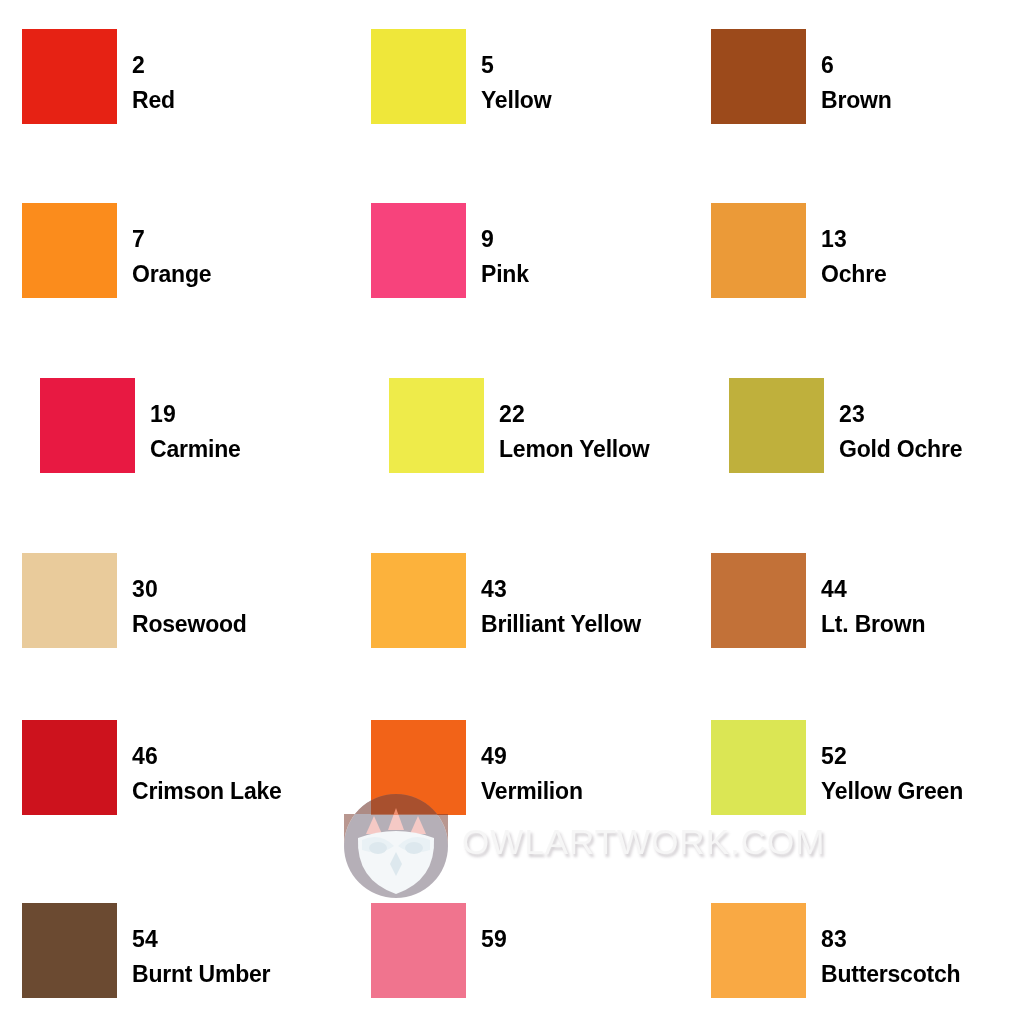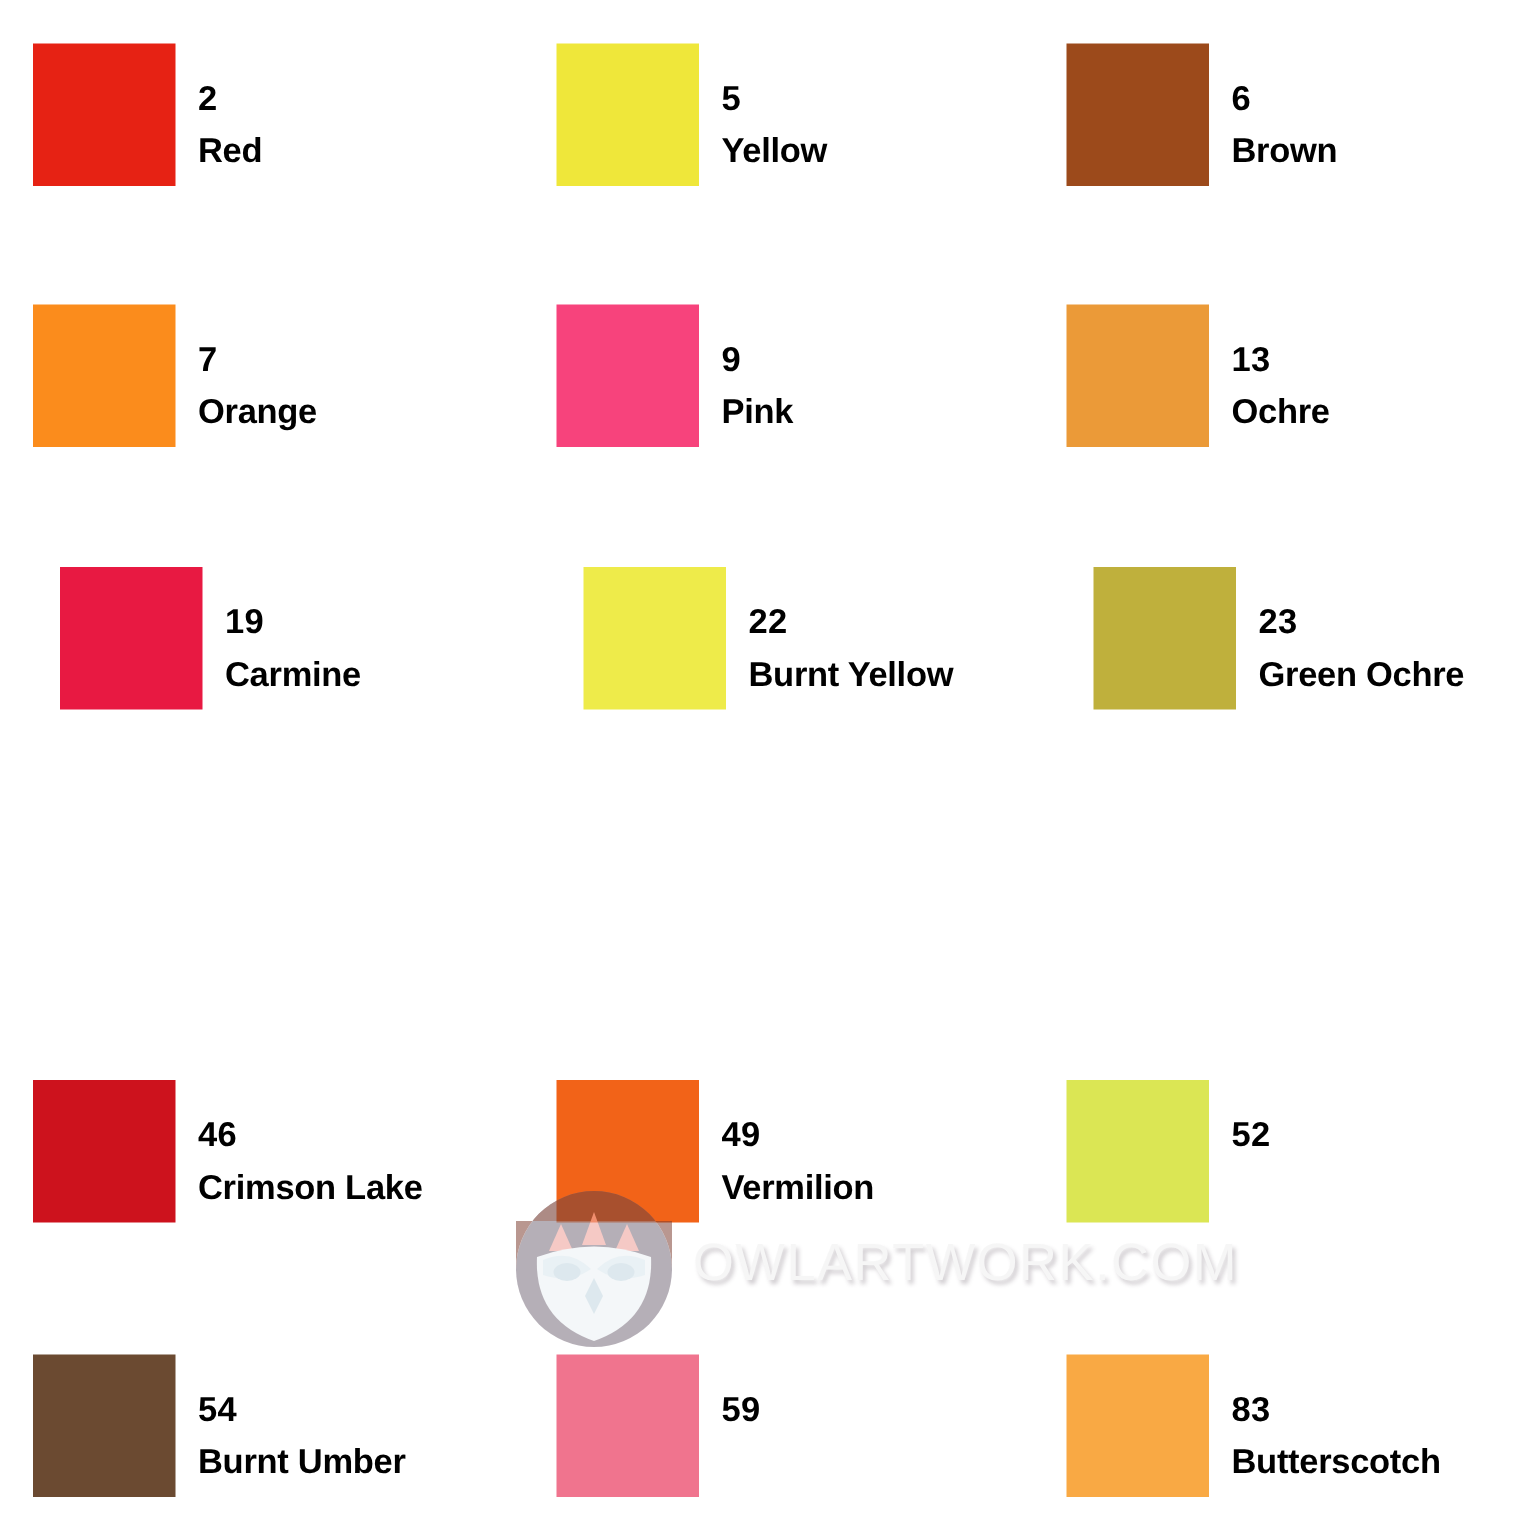--- a/index.html
+++ b/index.html
@@ -156,28 +156,51 @@
         <div class="swatch-chip" style="background-color: rgb(232, 25, 66);"></div>
         <div class="swatch-text">
           <span class="swatch-code">19</span>
           <span class="swatch-name">Carmine</span>
         </div>
       </div>
       <div class="swatch-cell" style="left: 371px;">
         <div class="swatch-chip" style="background-color: rgb(238, 235, 74);"></div>
         <div class="swatch-text">
           <span class="swatch-code">22</span>
-          <span class="swatch-name">Burnt Yellow</span>
+          <span class="swatch-name">Lemon Yellow</span>
         </div>
       </div>
       <div class="swatch-cell" style="left: 711px;">
         <div class="swatch-chip" style="background-color: rgb(191, 176, 60);"></div>
         <div class="swatch-text">
           <span class="swatch-code">23</span>
-          <span class="swatch-name">Green Ochre</span>
+          <span class="swatch-name">Gold Ochre</span>
+        </div>
+      </div>
+    </div>
+    <div class="swatch-row" style="top: 553px;">
+      <div class="swatch-cell" style="left: 22px;">
+        <div class="swatch-chip" style="background-color: rgb(233, 203, 155);"></div>
+        <div class="swatch-text">
+          <span class="swatch-code">30</span>
+          <span class="swatch-name">Rosewood</span>
+        </div>
+      </div>
+      <div class="swatch-cell" style="left: 371px;">
+        <div class="swatch-chip" style="background-color: rgb(252, 178, 60);"></div>
+        <div class="swatch-text">
+          <span class="swatch-code">43</span>
+          <span class="swatch-name">Brilliant Yellow</span>
+        </div>
+      </div>
+      <div class="swatch-cell" style="left: 711px;">
+        <div class="swatch-chip" style="background-color: rgb(194, 113, 56);"></div>
+        <div class="swatch-text">
+          <span class="swatch-code">44</span>
+          <span class="swatch-name">Lt. Brown</span>
         </div>
       </div>
     </div>
     <div class="swatch-row" style="top: 720px;">
       <div class="swatch-cell" style="left: 22px;">
         <div class="swatch-chip" style="background-color: rgb(205, 18, 29);"></div>
         <div class="swatch-text">
           <span class="swatch-code">46</span>
           <span class="swatch-name">Crimson Lake</span>
         </div>
@@ -186,20 +209,21 @@
         <div class="swatch-chip" style="background-color: rgb(242, 99, 24);"></div>
         <div class="swatch-text">
           <span class="swatch-code">49</span>
           <span class="swatch-name">Vermilion</span>
         </div>
       </div>
       <div class="swatch-cell" style="left: 711px;">
         <div class="swatch-chip" style="background-color: rgb(219, 230, 84);"></div>
         <div class="swatch-text">
           <span class="swatch-code">52</span>
+          <span class="swatch-name">Yellow Green</span>
         </div>
       </div>
     </div>
     <div class="swatch-row" style="top: 903px;">
       <div class="swatch-cell" style="left: 22px;">
         <div class="swatch-chip" style="background-color: rgb(107, 74, 49);"></div>
         <div class="swatch-text">
           <span class="swatch-code">54</span>
           <span class="swatch-name">Burnt Umber</span>
         </div>

